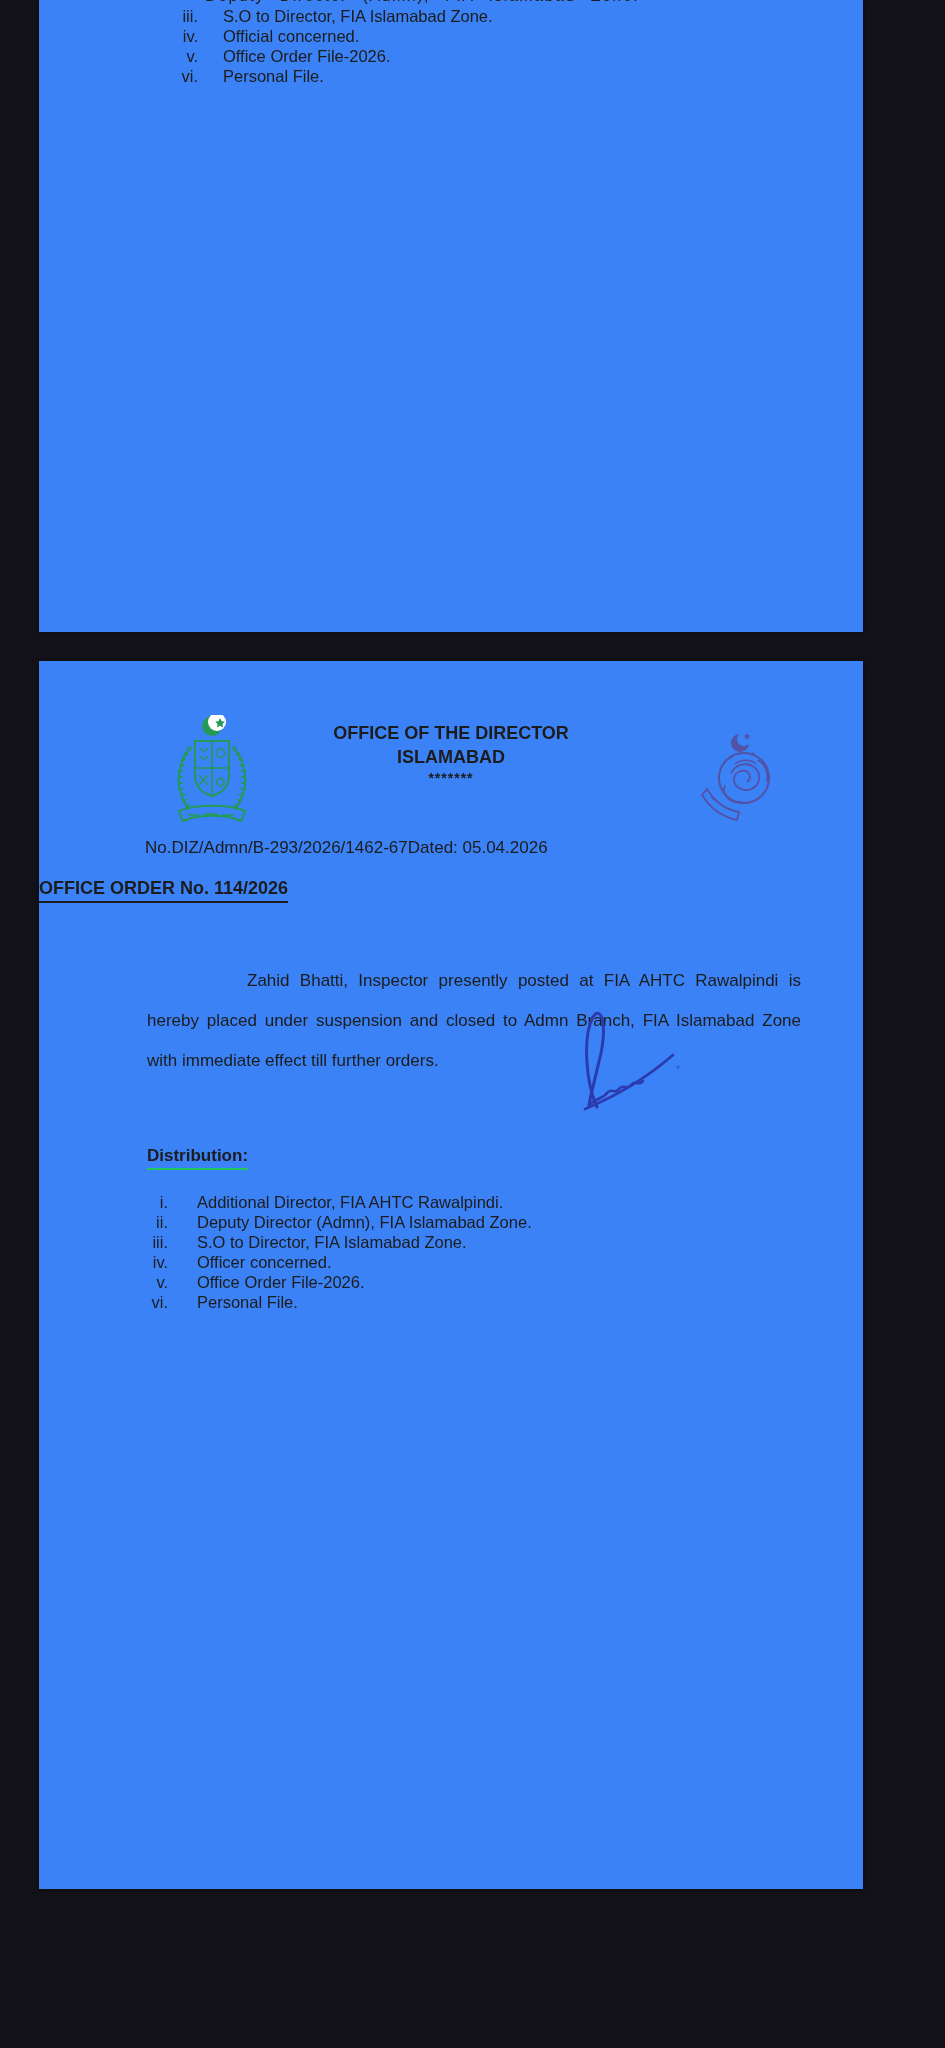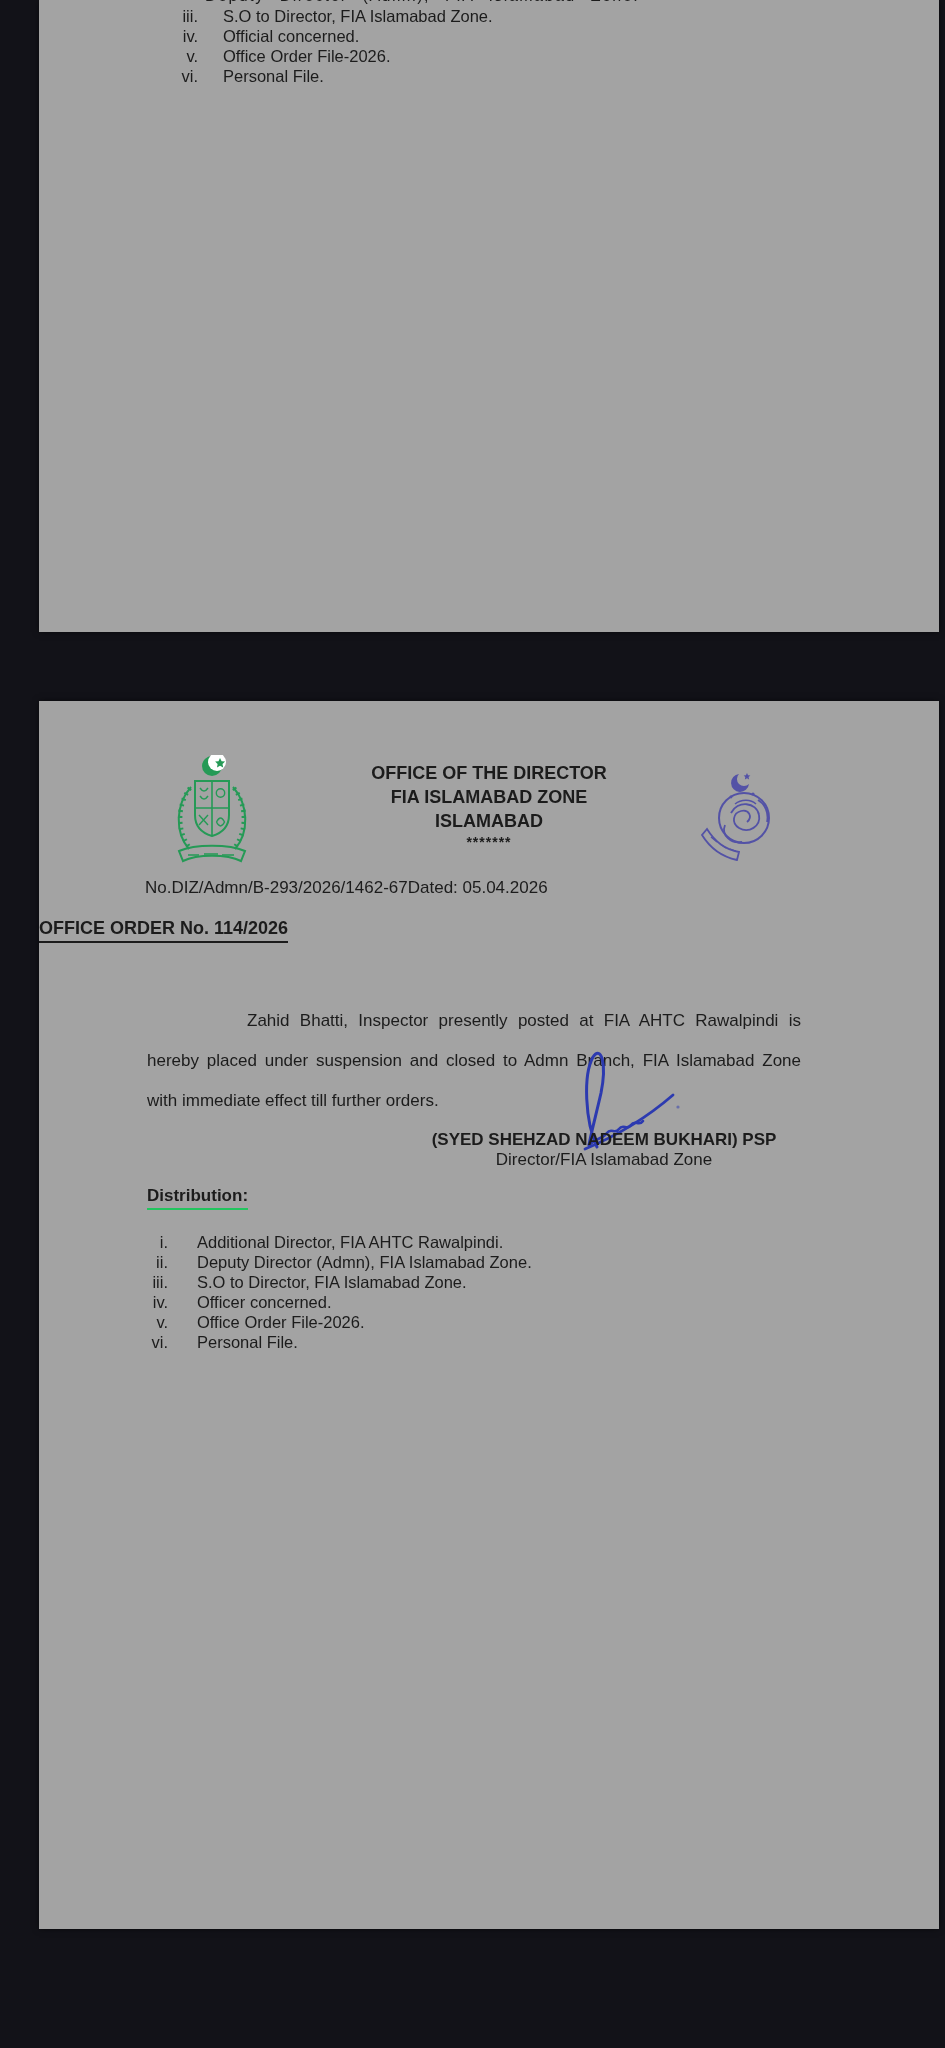--- a/index.html
+++ b/index.html
@@ -3,25 +3,25 @@
 <meta charset="utf-8">
 <style>
   html,body{margin:0;padding:0;background:#121218;}
   .stage{
     position:relative;width:945px;height:2048px;overflow:hidden;
     background:#121218;
     font-family:"Liberation Sans", sans-serif;
     color:#1c1c1c;
   }
   .page{
-    position:absolute;left:39px;width:900px;background:#a3a3a3;
+    position:absolute;left:39px;width:824px;background:#3b82f6;
     box-shadow:0 0 6px rgba(0,0,0,.55);
   }
   .page1{top:0;height:632px;}
-  .page2{top:661px;height:1228px;margin-top:40px;}
+  .page2{top:661px;height:1228px;}
 
   
   .clip-line{
     position:absolute;top:0;left:166px;width:470px;height:5px;overflow:hidden;
   }
   .clip-line span{
     display:block;margin-top:-13px;font-size:16px;
     letter-spacing:1.5px;word-spacing:9px;white-space:nowrap;
   }
   .row{position:absolute;left:0;width:100%;height:20px;font-size:16.5px;line-height:20px;}
@@ -115,21 +115,20 @@
         <circle cx="53.5" cy="38" r="4.2" stroke-width="1.4"></circle>
         <path d="M32 60 l9 10 M41 60 l-9 10" stroke-width="1.4"></path>
         <path d="M49.5 67 q4 -8 8 0 q-4 8 -8 0" stroke-width="1.4"></path>
         <path d="M12 96 C28 89 62 89 78 96 L74 106 C60 99 30 99 16 106 Z" stroke-width="2"></path>
         <path d="M21 100 h11 M37 99 h14 M55 100 h12" stroke-width="1.3"></path>
       </g>
     </svg>
 
     <div class="hdr">
       <div>OFFICE OF THE DIRECTOR</div>
-      <div>FIA ISLAMABAD ZONE</div>
       <div>ISLAMABAD</div>
       <div class="stars">*******</div>
     </div>
 
     <svg class="seal" viewBox="0 0 85 94">
       <path d="M48 13 A9 9 0 1 1 38 3 A7 7 0 0 0 48 13 Z" fill="#5352a6"></path>
       <path d="M46 2 l1 2.2 2.4.3 -1.8 1.6 .5 2.3 -2.1-1.2 -2.1 1.2 .4-2.3 -1.7-1.6 2.3-.3 Z" fill="#5352a6"></path>
       <g fill="none" stroke="#5352a6" stroke-width="2">
         <circle cx="43" cy="47" r="25"></circle>
         <path d="M30 42 C36 29 56 31 58 44 C60 55 48 63 38 57 C30 52 32 42 40 40 C48 38 52 46 46 51" stroke-width="1.8"></path>
@@ -160,24 +159,20 @@
 
     <svg class="signature" viewBox="0 0 122 104">
       <g fill="none" stroke="#2c3ab0" stroke-width="3" stroke-linecap="round">
         <path d="M36 98 C24 72 22 26 32 8 C40 -4 46 14 40 44 C35 66 30 84 28 96"></path>
         <path d="M28 96 C36 88 42 90 46 84 C50 78 54 86 58 80 C62 74 66 82 70 76 C74 70 78 78 82 72" stroke-width="2.6"></path>
         <path d="M24 100 C48 90 82 72 112 46" stroke-width="2.8"></path>
       </g>
       <circle cx="117" cy="58" r="1.6" fill="#2c3ab0" opacity=".5"></circle>
     </svg>
 
-    <div class="sigblock">
-      <div class="signame">(SYED SHEHZAD NADEEM BUKHARI) PSP</div>
-      <div class="sigtitle">Director/FIA Islamabad Zone</div>
-    </div>
 
     <div class="disthead">
       <span>Distribution:</span>
     </div>
 
     <div class="row p2l" style="top:531px">
       <span class="num">i.</span>
       <span class="txt">Additional Director, FIA AHTC Rawalpindi.</span>
     </div>
     <div class="row p2l" style="top:551px">

